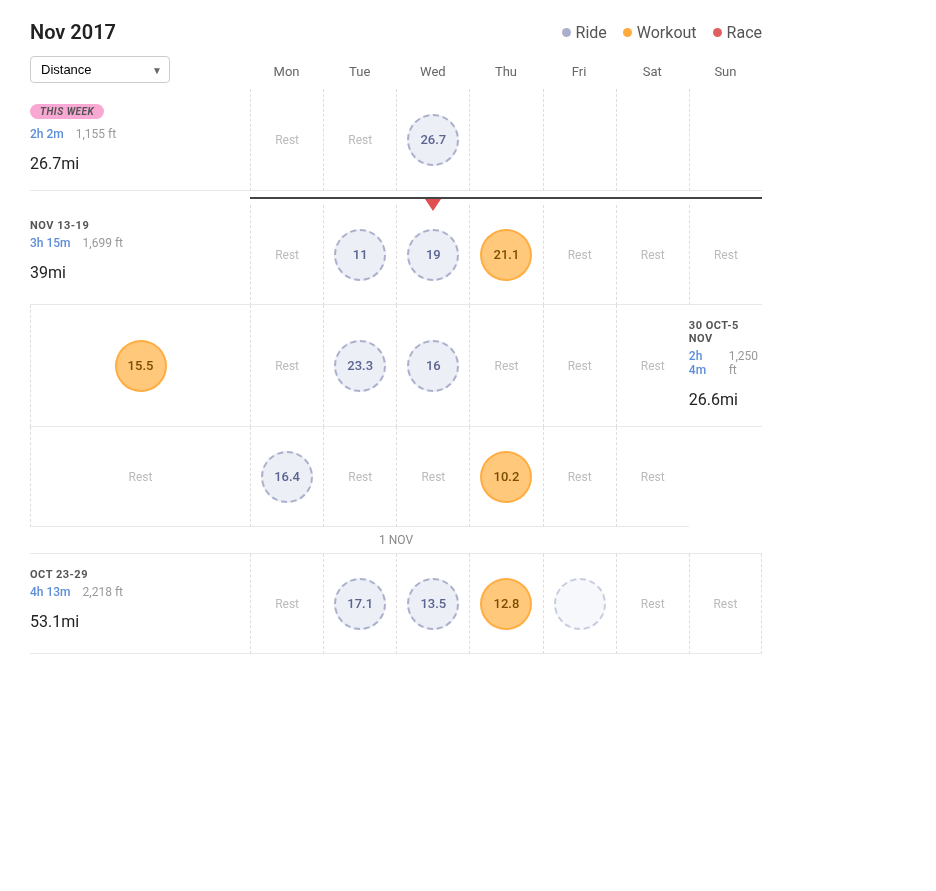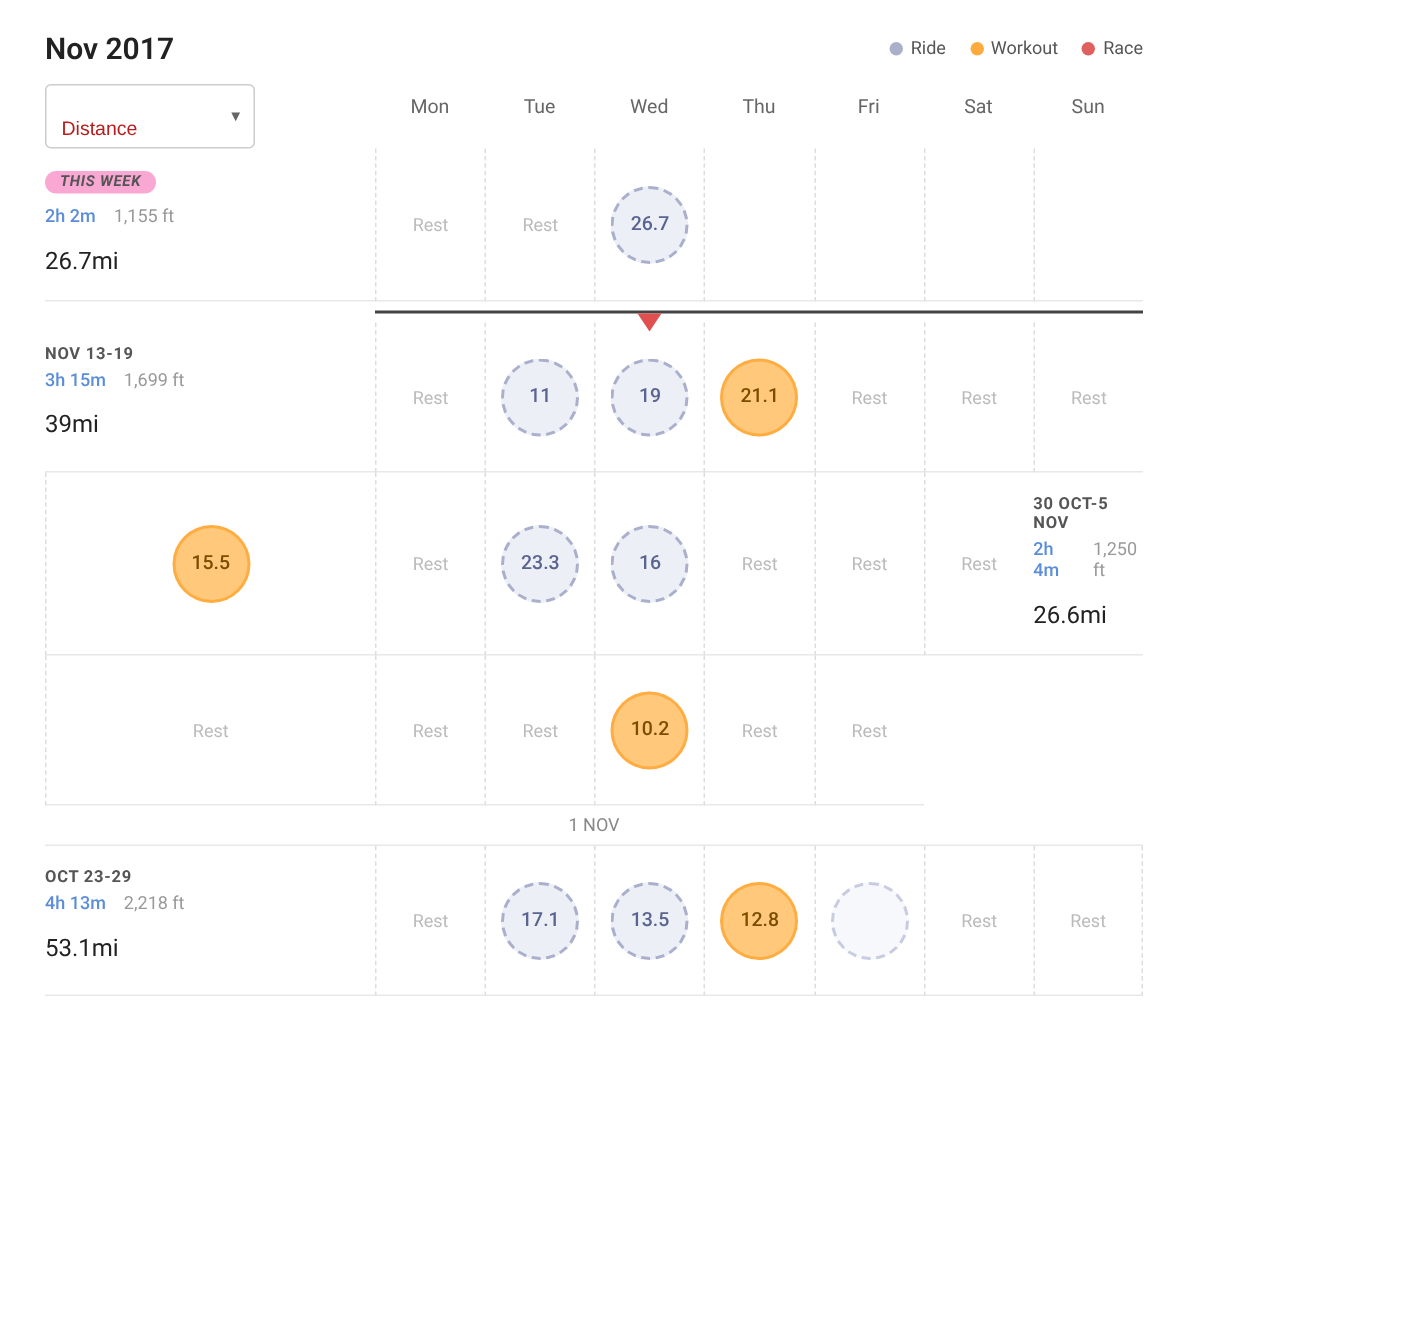--- a/index.html
+++ b/index.html
@@ -21,39 +21,39 @@
     }
     .page-title {
       font-size: 20px;
       font-weight: 600;
       color: #222;
     }
     .legend {
       display: flex;
       align-items: center;
       gap: 16px;
-      font-size: 12px;
+      font-size: 16px;
       color: #555;
     }
     .legend-item {
       display: flex;
       align-items: center;
       gap: 5px;
     }
     .legend-dot {
       width: 9px;
       height: 9px;
       border-radius: 50%;
     }
     .dropdown {
       border: 1px solid #ccc;
       border-radius: 4px;
-      padding: 21px 28px 5px 10px;
+      padding: 5px 28px 5px 10px;
       font-size: 13px;
-      color: #b91c1c;
+      color: #000000;
       background: #fff;
       appearance: none;
       cursor: pointer;
       width: 140px;
       position: relative;
     }
     .dropdown-wrapper {
       position: relative;
       width: 140px;
     }
@@ -312,20 +312,23 @@
         <span class="week-elevation">1,250 ft</span>
       </div>
       <div class="week-distance">
         <span>26.6</span><span>mi</span>
       </div>
     </div>
     <div class="day-cell">
         <span class="rest-label">Rest</span>
       </div>
     <div class="day-cell">
+      <div class="activity-bubble bubble-ride">16.4</div>
+    </div>
+    <div class="day-cell">
         <span class="rest-label">Rest</span>
       </div>
     <div class="day-cell">
         <span class="rest-label">Rest</span>
       </div>
     <div class="day-cell">
       <div class="activity-bubble bubble-workout">10.2</div>
     </div>
     <div class="day-cell">
         <span class="rest-label">Rest</span>

